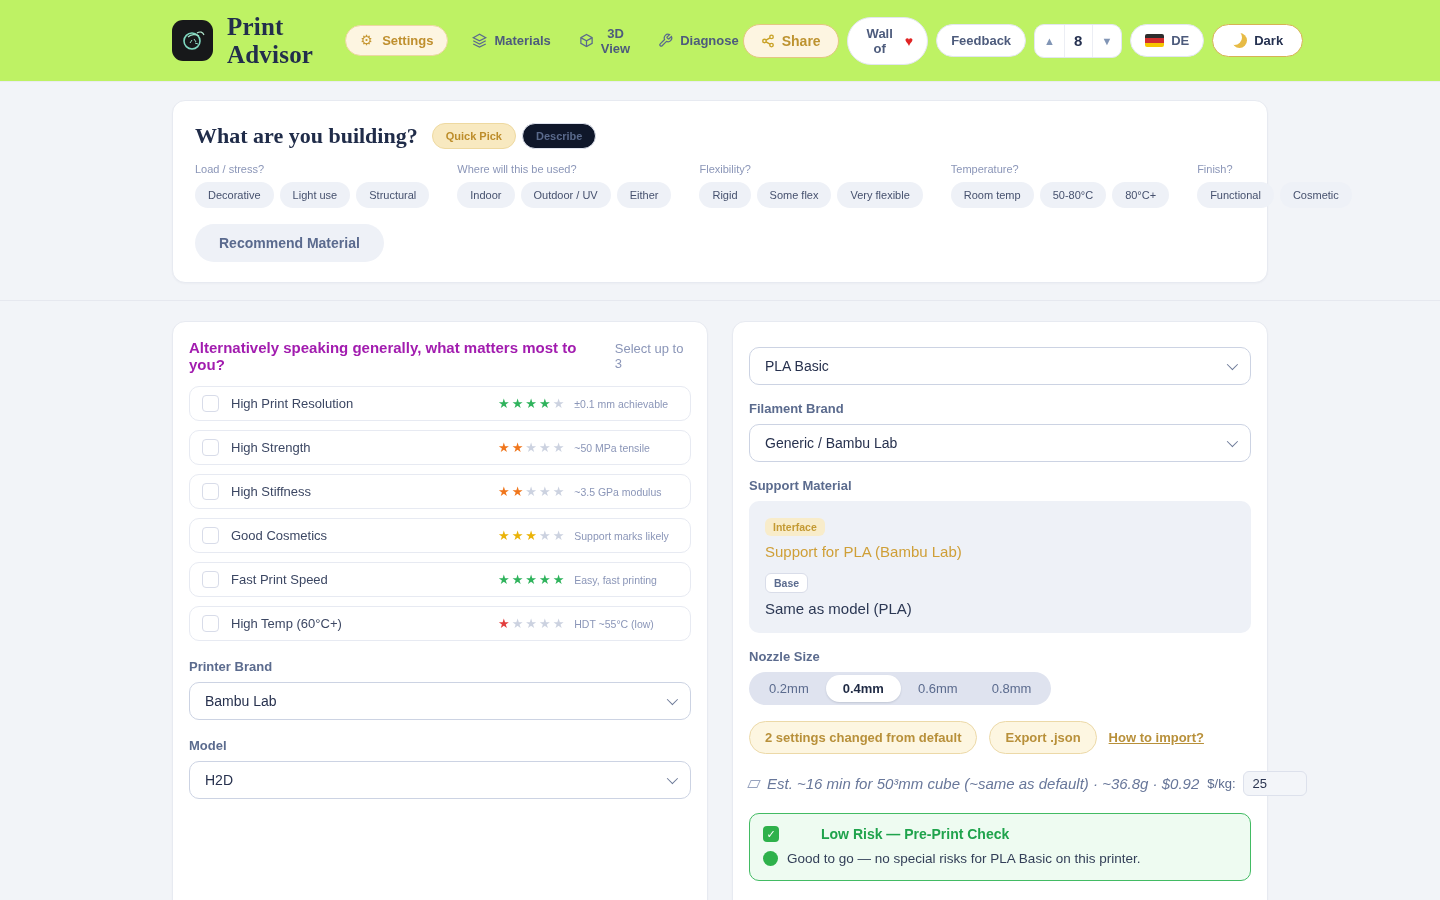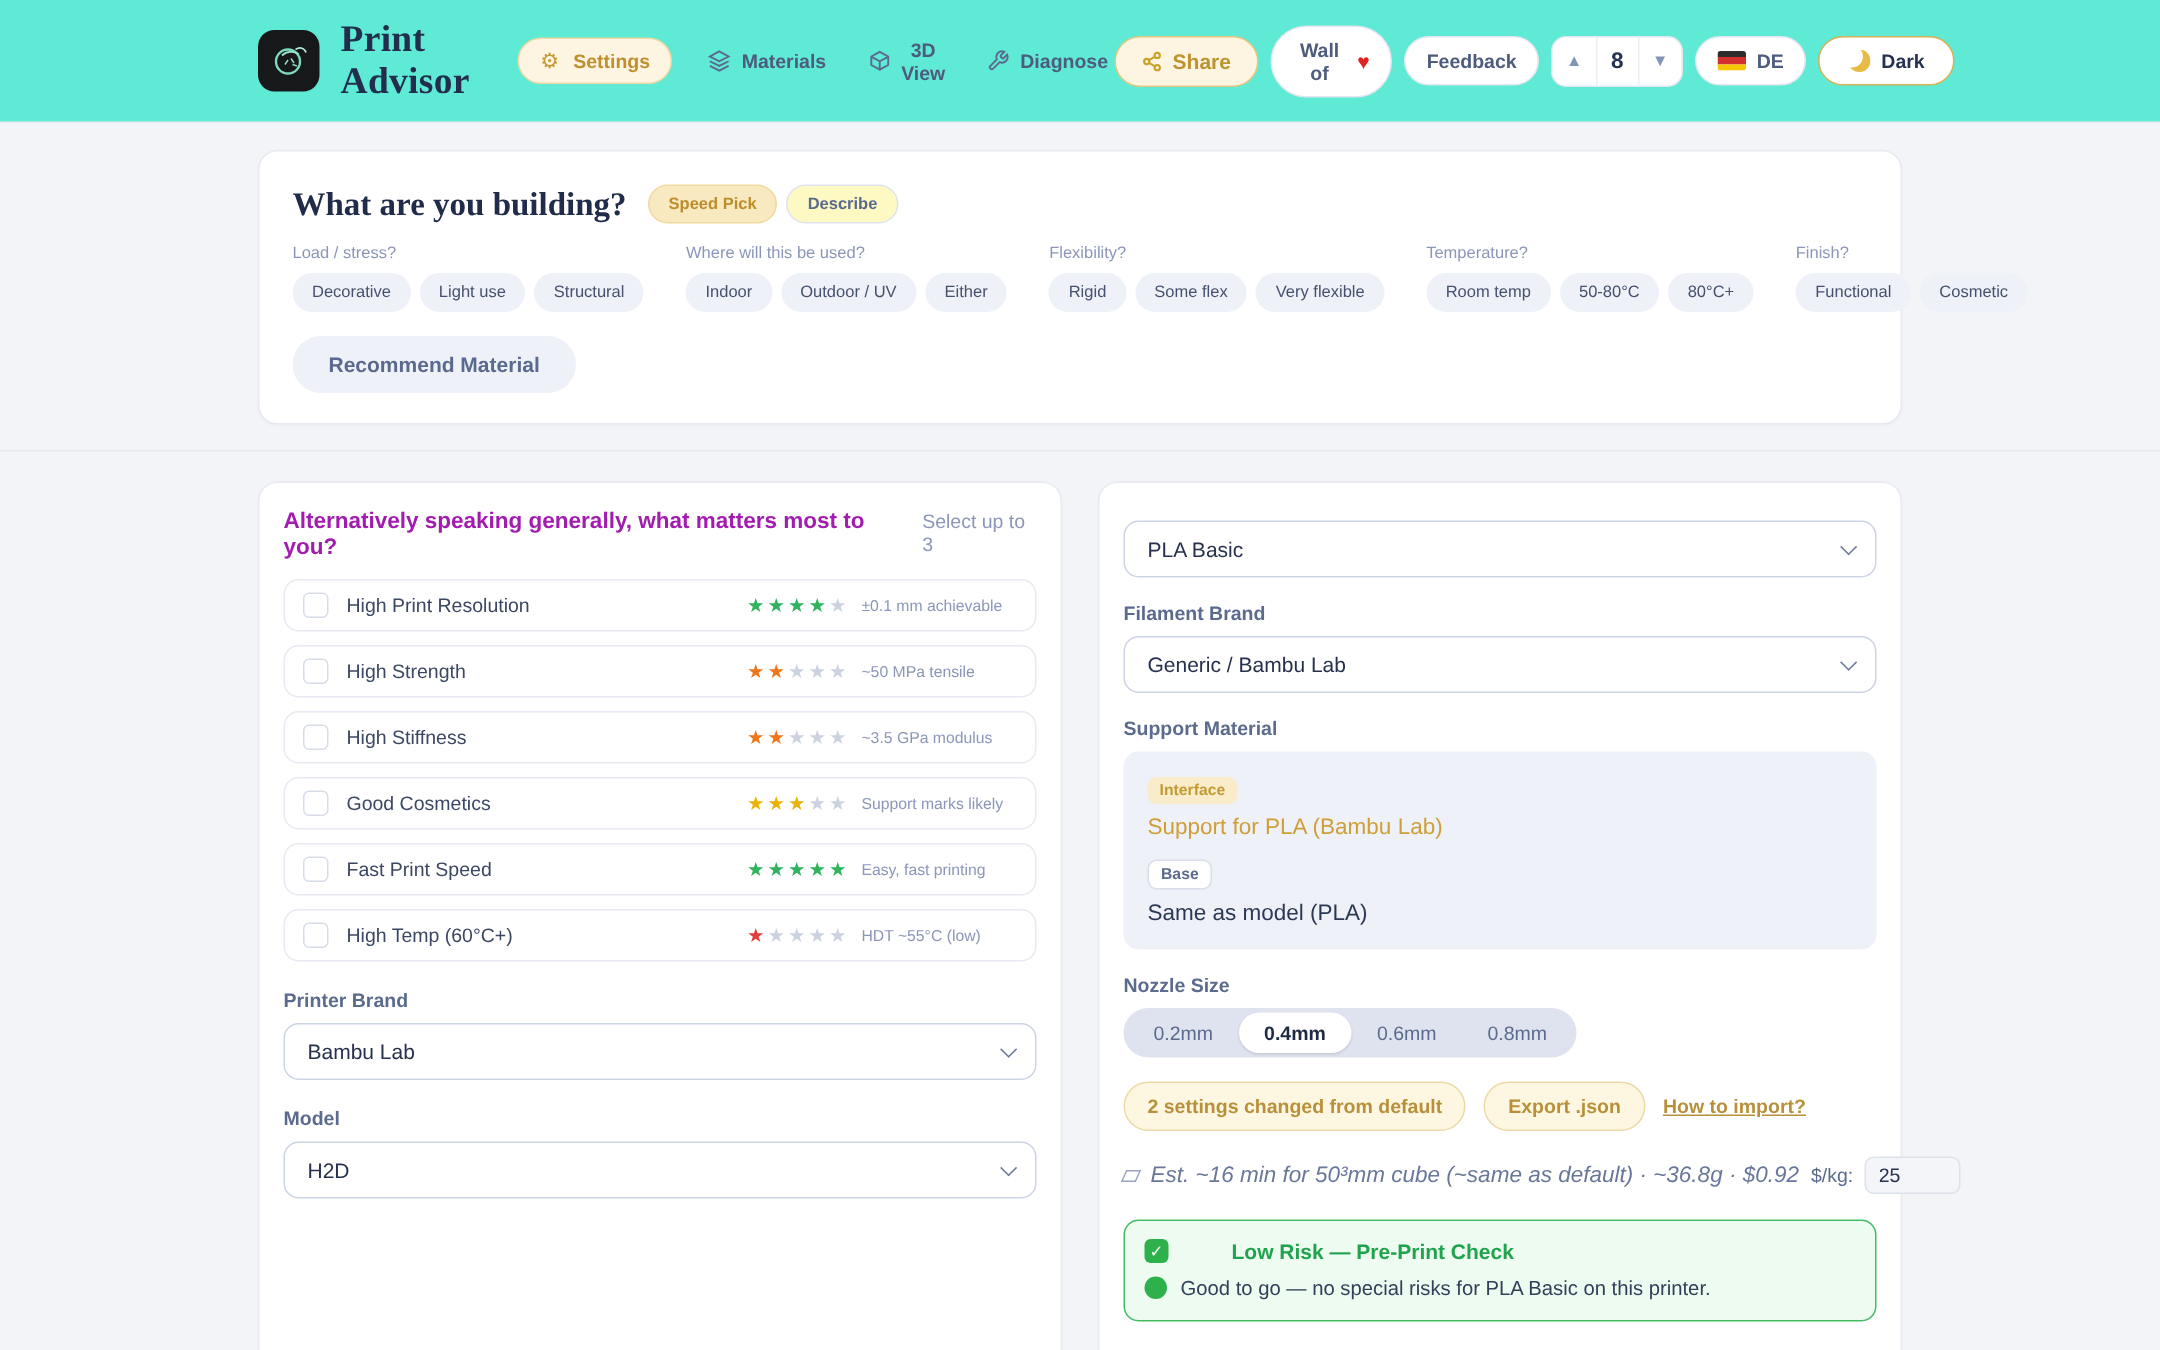--- a/index.html
+++ b/index.html
@@ -6,21 +6,21 @@
   html,body { width:1440px; height:900px; overflow:hidden; }
   body {
     font-family:"Liberation Sans","DejaVu Sans",sans-serif;
     background:#f2f4f8; color:#3d4968; position:relative;
   }
   .serif { font-family:"Liberation Serif","DejaVu Serif",serif; }
   .container { width:1096px; margin:0 auto; }
 
   
   header {
-    height:82px; background:#5eead4; border-bottom:1px solid #e9ebf1;
+    height:82px; background:#bef264; border-bottom:1px solid #e9ebf1;
     display:flex; align-items:center;
   }
   .header-inner { display:flex; align-items:center; width:1096px; margin:0 auto; }
   .logo {
     width:41px; height:41px; border-radius:11px; background:#17181a;
     display:flex; align-items:center; justify-content:center; flex:0 0 auto;
   }
   .app-title { font-size:25px; font-weight:700; color:#222e4c; margin-left:14px; letter-spacing:.2px; }
   nav { display:flex; align-items:center; gap:20px; margin-left:32px; }
   .nav-item {
@@ -55,21 +55,21 @@
   .section-top { background:#f2f4f8; border-bottom:1px solid #e6e8ef; padding:18px 0 17px; }
   .card {
     background:#fff; border:1px solid #e7eaf1; border-radius:13px;
     box-shadow:0 1px 2px rgba(30,40,70,.03);
   }
   .builder-card { padding:22px 22px 20px; }
   .builder-head { display:flex; align-items:flex-end; gap:14px; }
   .builder-title { font-size:22px; font-weight:700; color:#202c49; }
   .tab {
     border-radius:999px; font-size:11px; padding:6px 13px; cursor:pointer;
-    background:#fef9c3; border:1px solid #dfe3ee; color:#5a6a8c; font-family:inherit; font-weight:600;
+    background:#0f172a; border:1px solid #dfe3ee; color:#5a6a8c; font-family:inherit; font-weight:600;
   }
   .tab.active { background:#f8e9c0; border-color:#eed9a0; color:#bd8d2a; }
   .groups { display:flex; gap:28px; margin-top:14px; }
   .group-label { font-size:11px; color:#8b96b8; margin-bottom:7px; }
   .chips { display:flex; gap:6px; }
   .chip {
     background:#eef1f7; border:none; border-radius:999px; padding:7px 13px;
     font-size:11px; color:#46516e; cursor:pointer; font-family:inherit; white-space:nowrap;
   }
   .recommend-btn {
@@ -245,21 +245,21 @@
     </div>
   </div>
 </header>
 
 <div class="section-top">
   <div class="container">
     <div class="card builder-card">
       <div class="builder-head">
         <div class="builder-title serif">What are you building?</div>
         <div style="display:flex; gap:6px;" id="builder-tabs">
-            <button class="tab active">Speed Pick</button>
+            <button class="tab active">Quick Pick</button>
             <button class="tab">Describe</button>
           </div>
       </div>
       <div class="groups" id="builder-groups">
           <div>
             <div class="group-label">Load / stress?</div>
             <div class="chips">
               <button class="chip">Decorative</button>
               <button class="chip">Light use</button>
               <button class="chip">Structural</button>

